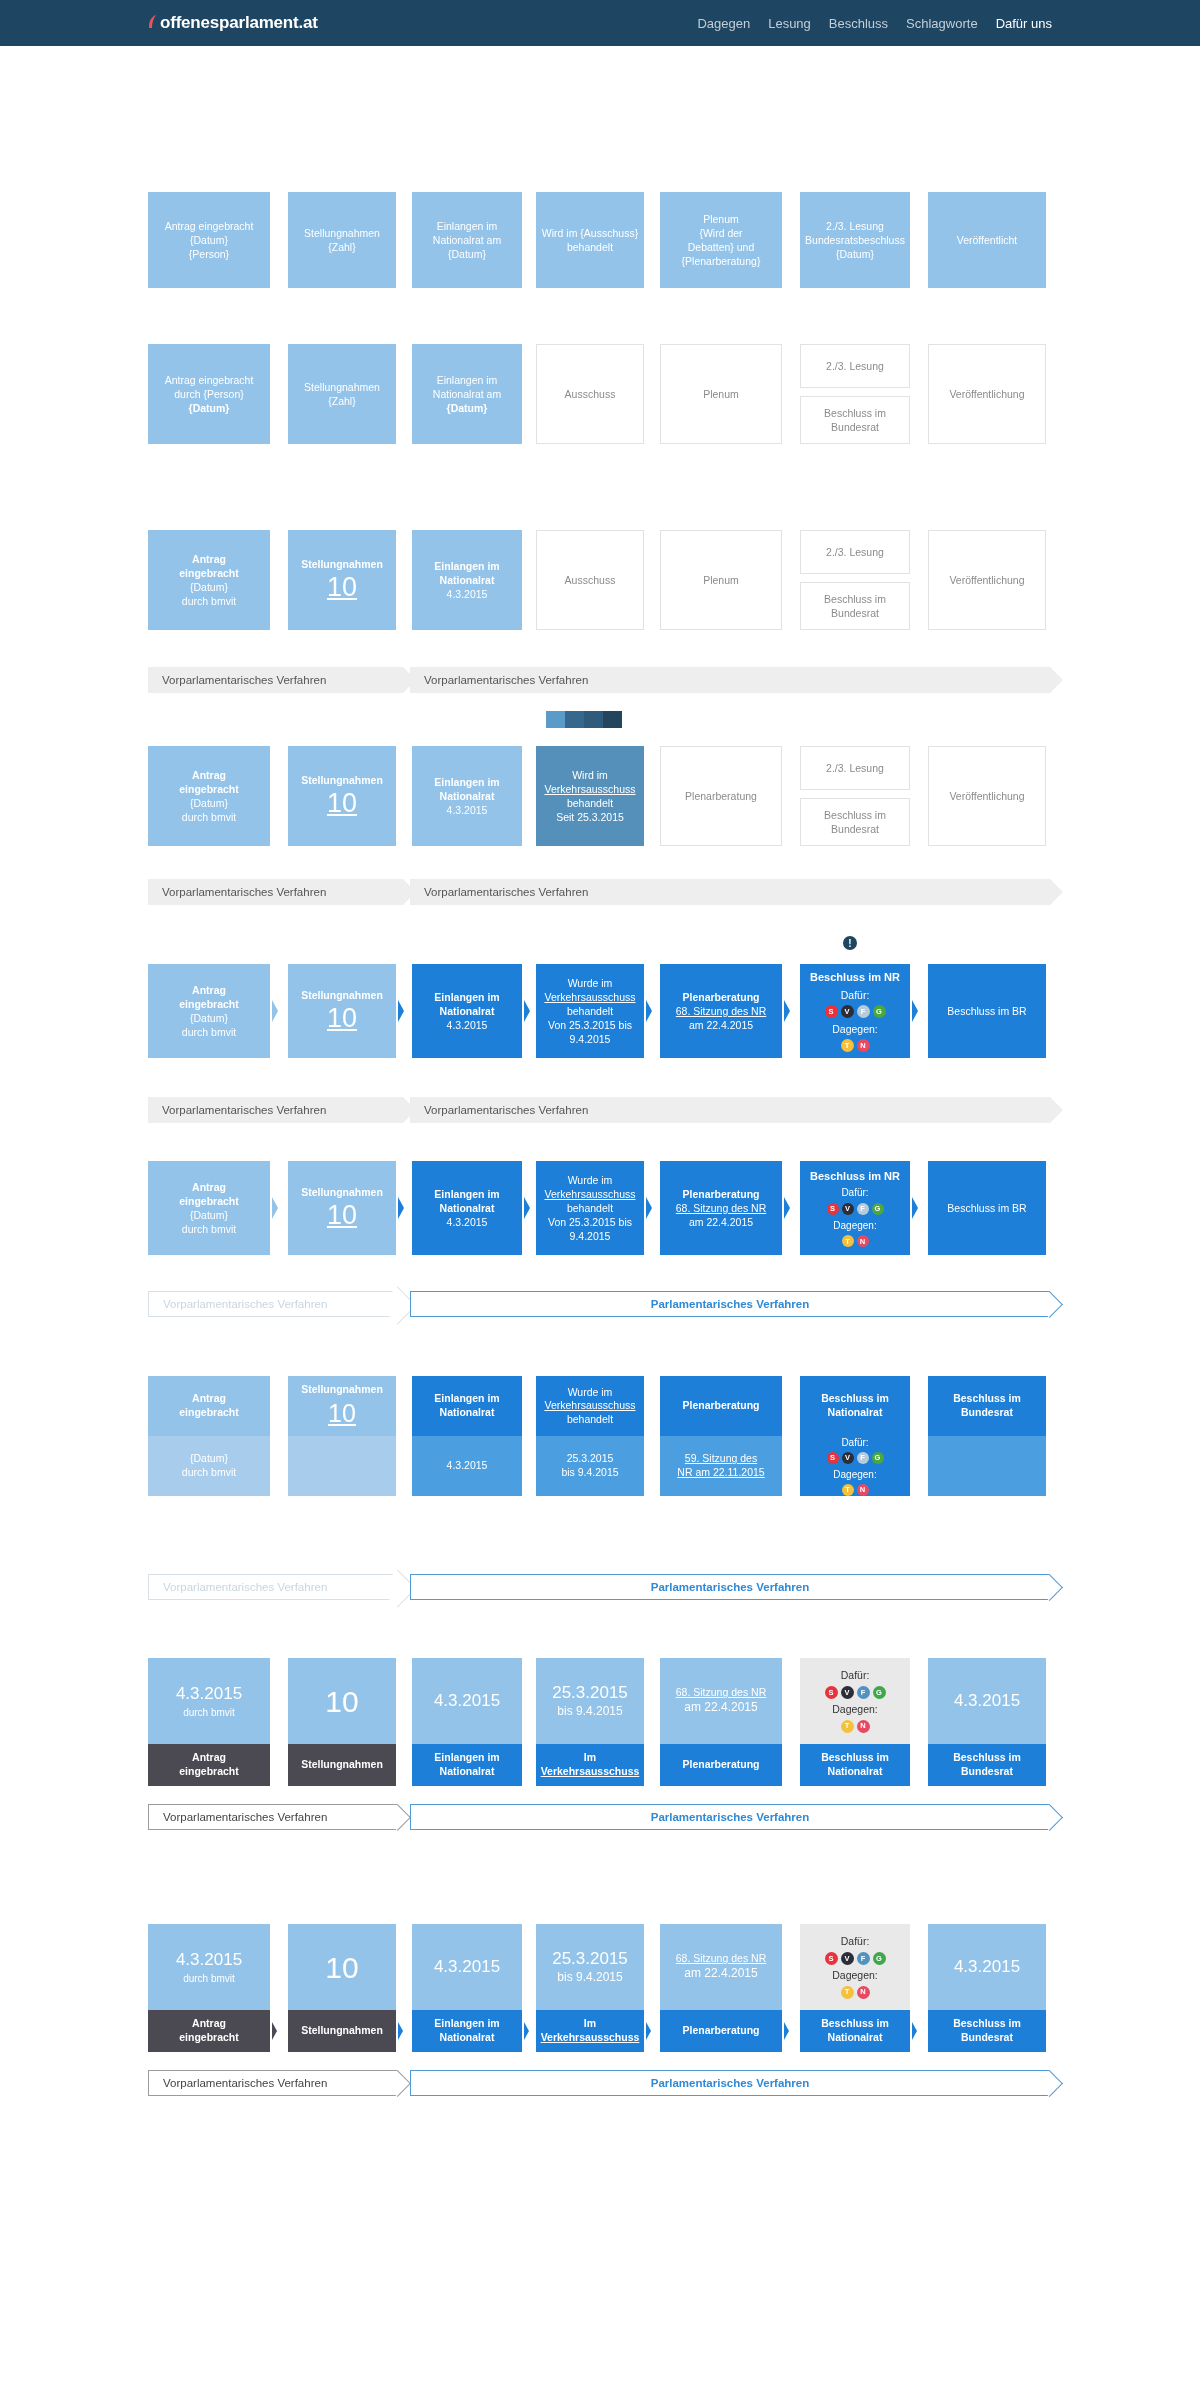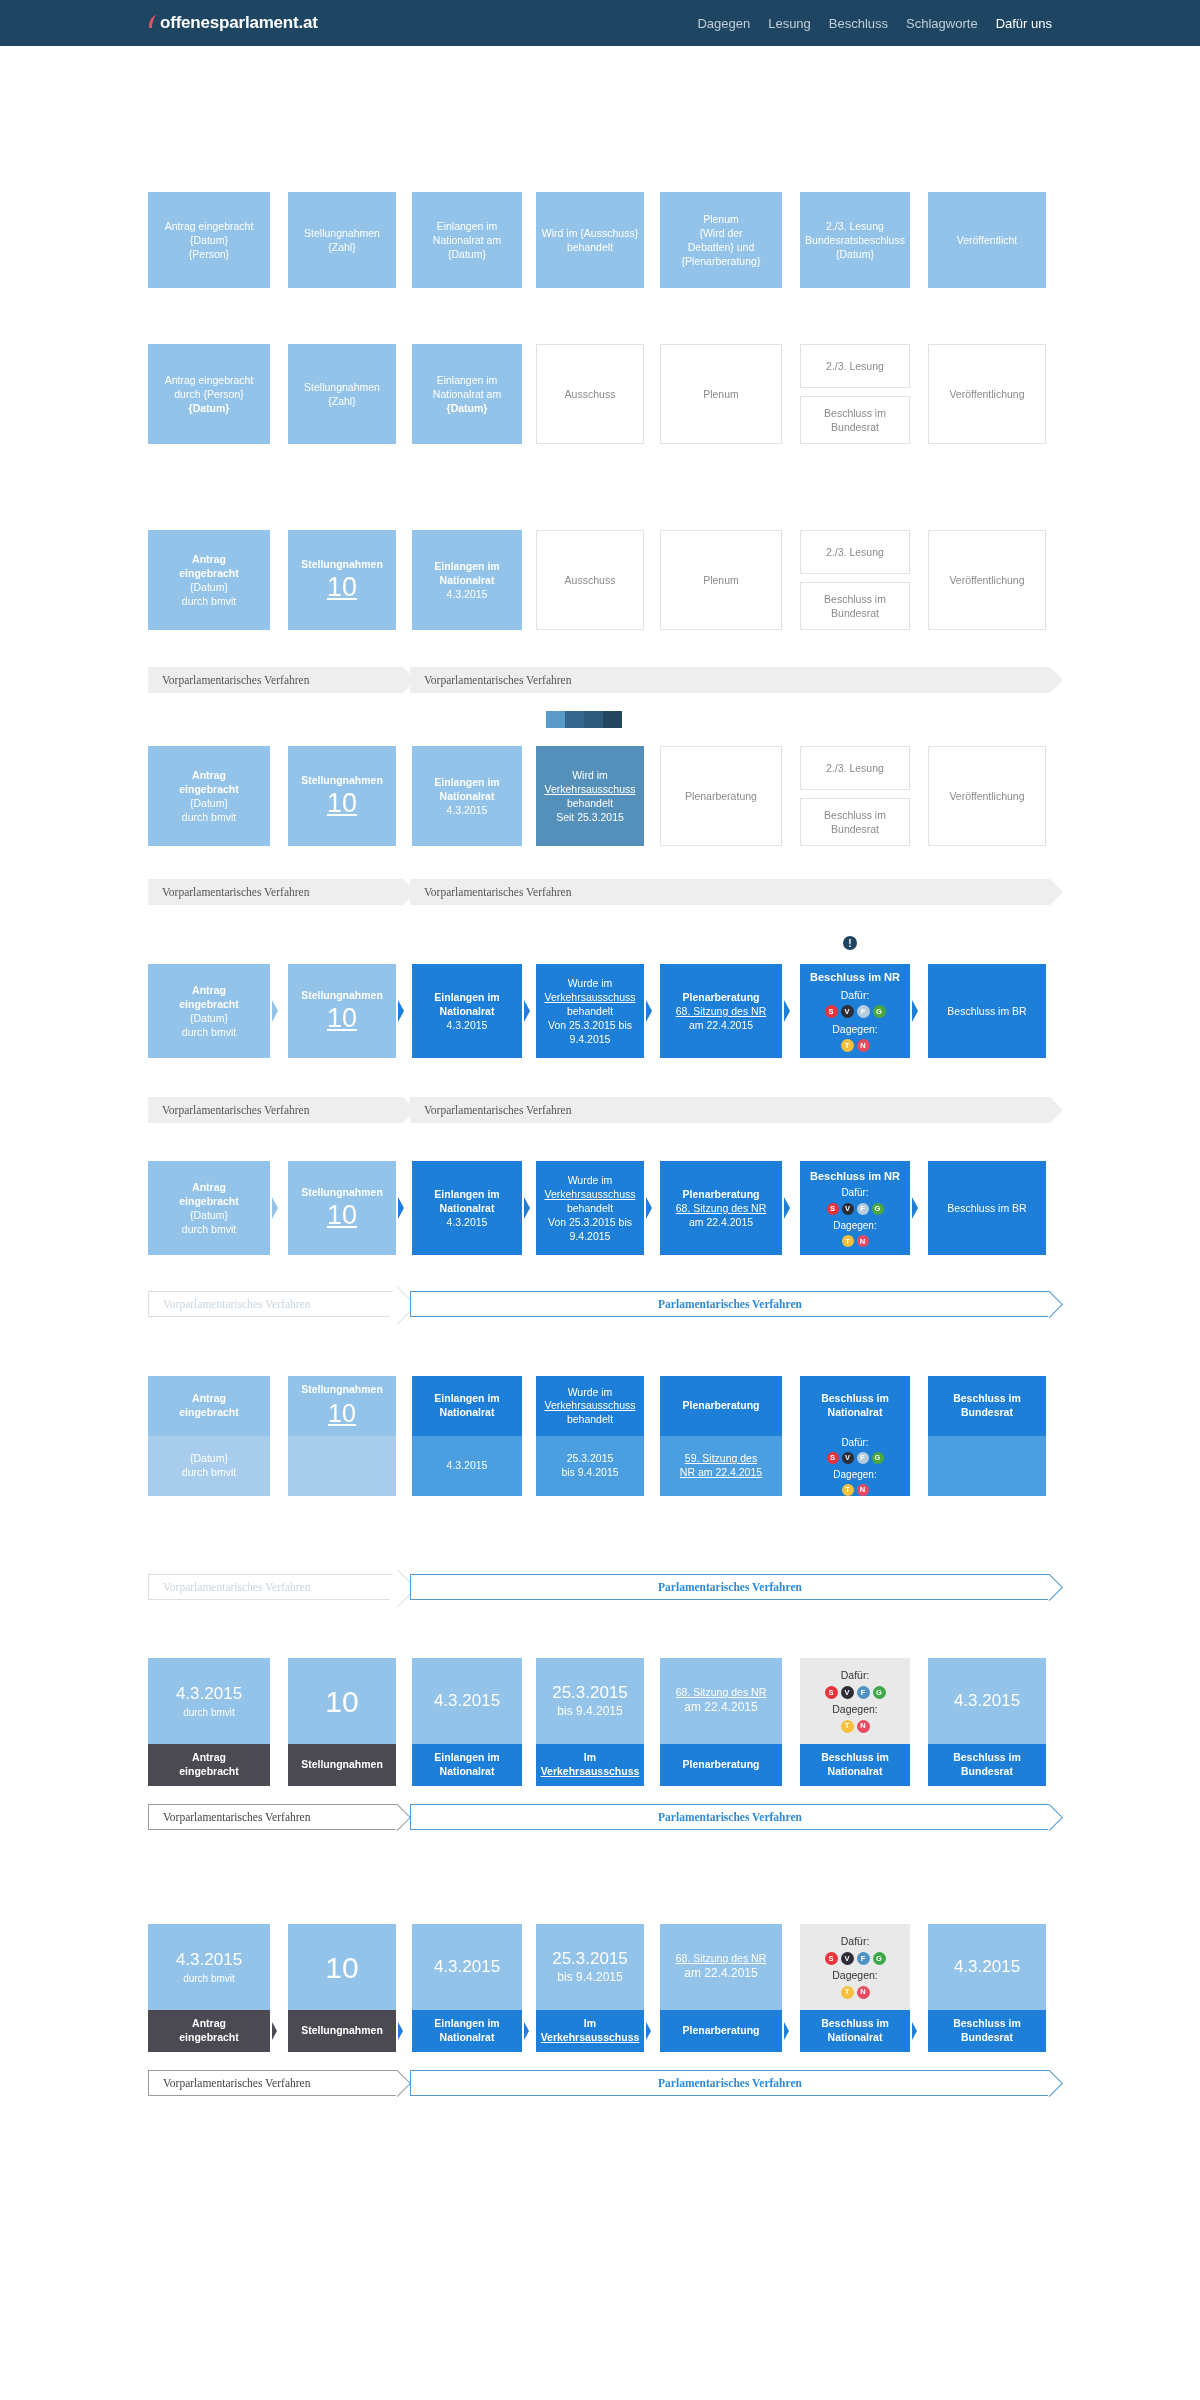--- a/index.html
+++ b/index.html
@@ -47,21 +47,21 @@
   .c-lite   { background:#93c3e9; }
   .c-mid    { background:#5590bb; }   
   .c-strong { background:#1d7fd7; }
   .c-white  { background:#ffffff;border:1px solid #e2e2e2;color:#8b8b8b; }
 
   
   .phase{
     position:absolute;height:26px;display:flex;align-items:center;
     font-size:11.5px;white-space:nowrap;
   }
-  .phase .txt{position:relative;z-index:2;font-family:Liberation Serif, serif;}
+  .phase .txt{position:relative;z-index:2;}
   .phase.flat{background:#eeeeee;color:#555;padding-left:14px;}
   .phase.flat::after{
     content:"";position:absolute;right:-13px;top:0;width:0;height:0;
     border-top:13px solid transparent;border-bottom:13px solid transparent;
     border-left:13px solid #eeeeee;
   }
   .phase.out{
     background:#fff;border:1px solid #d8dfe5;color:#c9d6e0;padding-left:14px;
   }
   .phase.out::after{
@@ -441,21 +441,21 @@
         <span class="ln">25.3.2015</span>
         <span class="ln">bis 9.4.2015</span>
       </div>
     </div>
     <div class="split" style="left: 660px; top: 1330px; width: 122px; height: 120px;">
       <div class="top" style="height: 60px; background: rgb(29, 127, 215); font-size: 10.5px;">
         <span class="ln" style="font-weight: bold;">Plenarberatung</span>
       </div>
       <div class="bot" style="height: 60px; background: rgb(75, 159, 224); font-size: 10.5px;">
         <span class="ln" style="text-decoration: underline;">59. Sitzung des</span>
-        <span class="ln" style="text-decoration: underline;">NR am 22.4.2015</span>
+        <span class="ln" style="text-decoration: underline;">NR am 22.11.2015</span>
       </div>
     </div>
     <div class="split" style="left: 800px; top: 1330px; width: 110px; height: 120px;">
       <div class="top" style="height: 60px; background: rgb(29, 127, 215); font-size: 10.5px;">
         <div style="font-weight: bold; font-size: 10.5px;">
           <div>Beschluss im</div>
           <div>Nationalrat</div>
         </div>
       </div>
       <div class="bot" style="height: 60px; background: rgb(29, 127, 215); font-size: 10.5px;">

